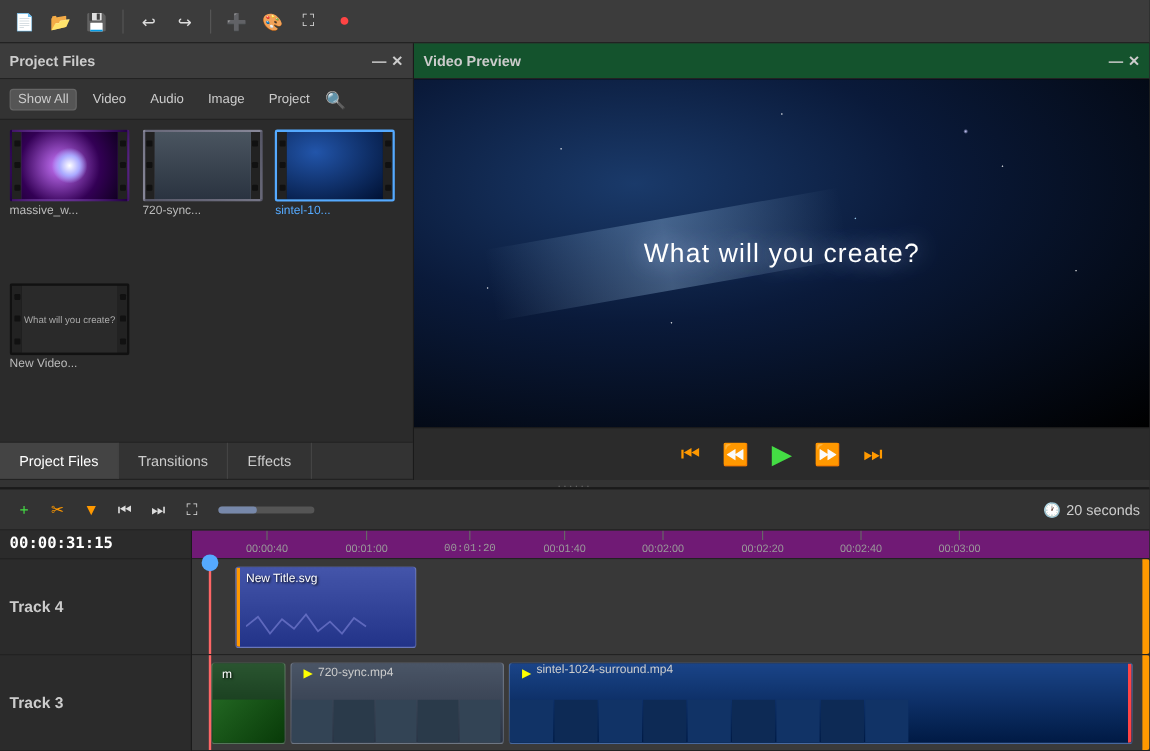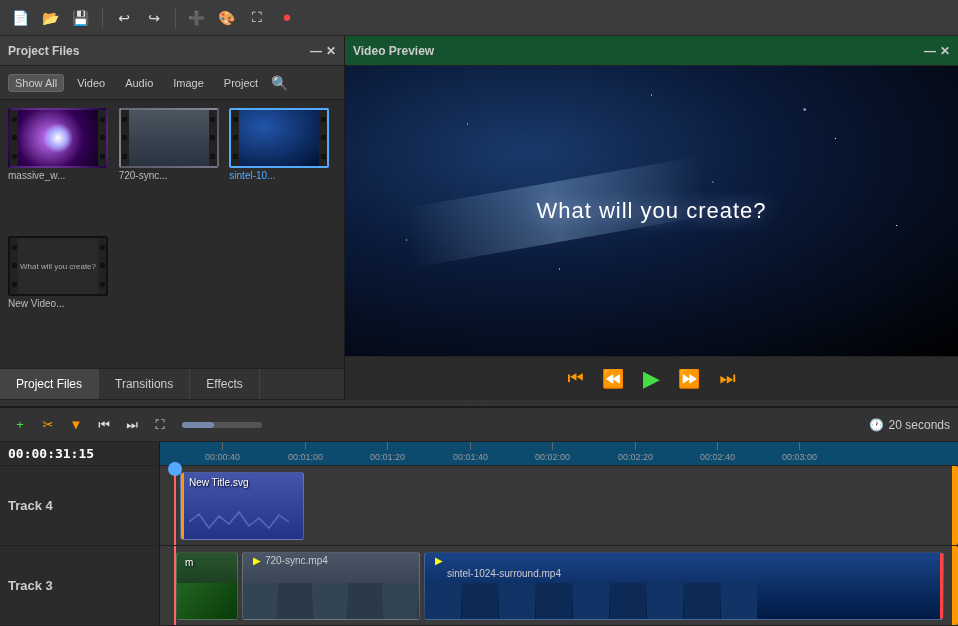--- a/index.html
+++ b/index.html
@@ -353,21 +353,21 @@
 
     #timeline-tracks {
       flex: 1;
       overflow: hidden;
       position: relative;
     }
 
     
     #ruler {
       height: 24px;
-      background: #0c4a6e;
+      background: #701a75;
       border-bottom: 1px solid #222;
       position: relative;
       overflow: hidden;
     }
     .ruler-mark {
       position: absolute;
       top: 0;
       display: flex;
       flex-direction: column;
       align-items: center;
@@ -655,21 +655,21 @@
 
       <div id="ruler">
         <div class="ruler-mark" style="left:45px;">
           <div class="ruler-line"></div>
           <span class="ruler-label">00:00:40</span>
         </div>
         <div class="ruler-mark" style="left:128px;">
           <div class="ruler-line"></div>
           <span class="ruler-label">00:01:00</span>
         </div>
-        <div class="ruler-mark" style="left:210px;">
+        <div class="ruler-mark" style="left:210px;font-family:Liberation Mono, monospace;">
           <div class="ruler-line"></div>
           <span class="ruler-label">00:01:20</span>
         </div>
         <div class="ruler-mark" style="left:293px;">
           <div class="ruler-line"></div>
           <span class="ruler-label">00:01:40</span>
         </div>
         <div class="ruler-mark" style="left:375px;">
           <div class="ruler-line"></div>
           <span class="ruler-label">00:02:00</span>
@@ -687,21 +687,21 @@
           <span class="ruler-label">00:03:00</span>
         </div>
       </div>
 
       <div class="track-row" style="position:relative;">
 
         <div class="playhead" style="left:14px;">
           <div class="playhead-head"></div>
         </div>
 
-        <div class="clip clip-title" style="left:20px;width:124px;background:linear-gradient(to bottom, #4455aa, #223388);">
+        <div class="clip clip-title" style="left:36px;width:151px;background:linear-gradient(to bottom, #4455aa, #223388);">
           <span class="clip-label">New Title.svg</span>
           <div style="position:absolute;bottom:4px;left:8px;right:8px;height:25px;opacity:0.4;">
             <svg width="100%" height="100%">
               <polyline points="0,12 10,4 20,18 30,6 40,14 50,2 60,16 70,8 80,18 90,5 100,12" stroke="#aaf" fill="none" stroke-width="1.5"></polyline>
             </svg>
           </div>
           <div style="position:absolute;left:0;top:0;bottom:0;width:3px;background:#f90;"></div>
         </div>
 
         <div style="position:absolute;right:0;top:0;bottom:0;width:6px;background:#f90;border-radius:0 2px 2px 0;"></div>
@@ -724,21 +724,21 @@
             <div style="width:34px;height:100%;background:#334455;flex-shrink:0;"></div>
             <div style="width:34px;height:100%;background:#2a3a4a;flex-shrink:0;"></div>
             <div style="width:34px;height:100%;background:#334455;flex-shrink:0;"></div>
             <div style="width:34px;height:100%;background:#2a3a4a;flex-shrink:0;"></div>
             <div style="width:34px;height:100%;background:#334455;flex-shrink:0;"></div>
           </div>
         </div>
 
         <div class="clip" style="left:264px;width:520px;background:linear-gradient(to bottom,#1a4488,#001a44);">
           <span style="position:absolute;top:2px;left:10px;font-size:10px;color:#ff0;">▶</span>
-          <span style="position:absolute;top:15px;left:22px;font-size:10px;color:#ccc;">sintel-1024-surround.mp4</span>
+          <span style="position:absolute;top:0;left:22px;font-size:10px;color:#ccc;">sintel-1024-surround.mp4</span>
           <div style="position:absolute;bottom:0;left:0;right:0;height:36px;display:flex;gap:1px;overflow:hidden;">
             <div style="width:36px;height:100%;background:#113366;flex-shrink:0;"></div>
             <div style="width:36px;height:100%;background:#0d2a55;flex-shrink:0;"></div>
             <div style="width:36px;height:100%;background:#113366;flex-shrink:0;"></div>
             <div style="width:36px;height:100%;background:#0d2a55;flex-shrink:0;"></div>
             <div style="width:36px;height:100%;background:#113366;flex-shrink:0;"></div>
             <div style="width:36px;height:100%;background:#0d2a55;flex-shrink:0;"></div>
             <div style="width:36px;height:100%;background:#113366;flex-shrink:0;"></div>
             <div style="width:36px;height:100%;background:#0d2a55;flex-shrink:0;"></div>
             <div style="width:36px;height:100%;background:#113366;flex-shrink:0;"></div>

